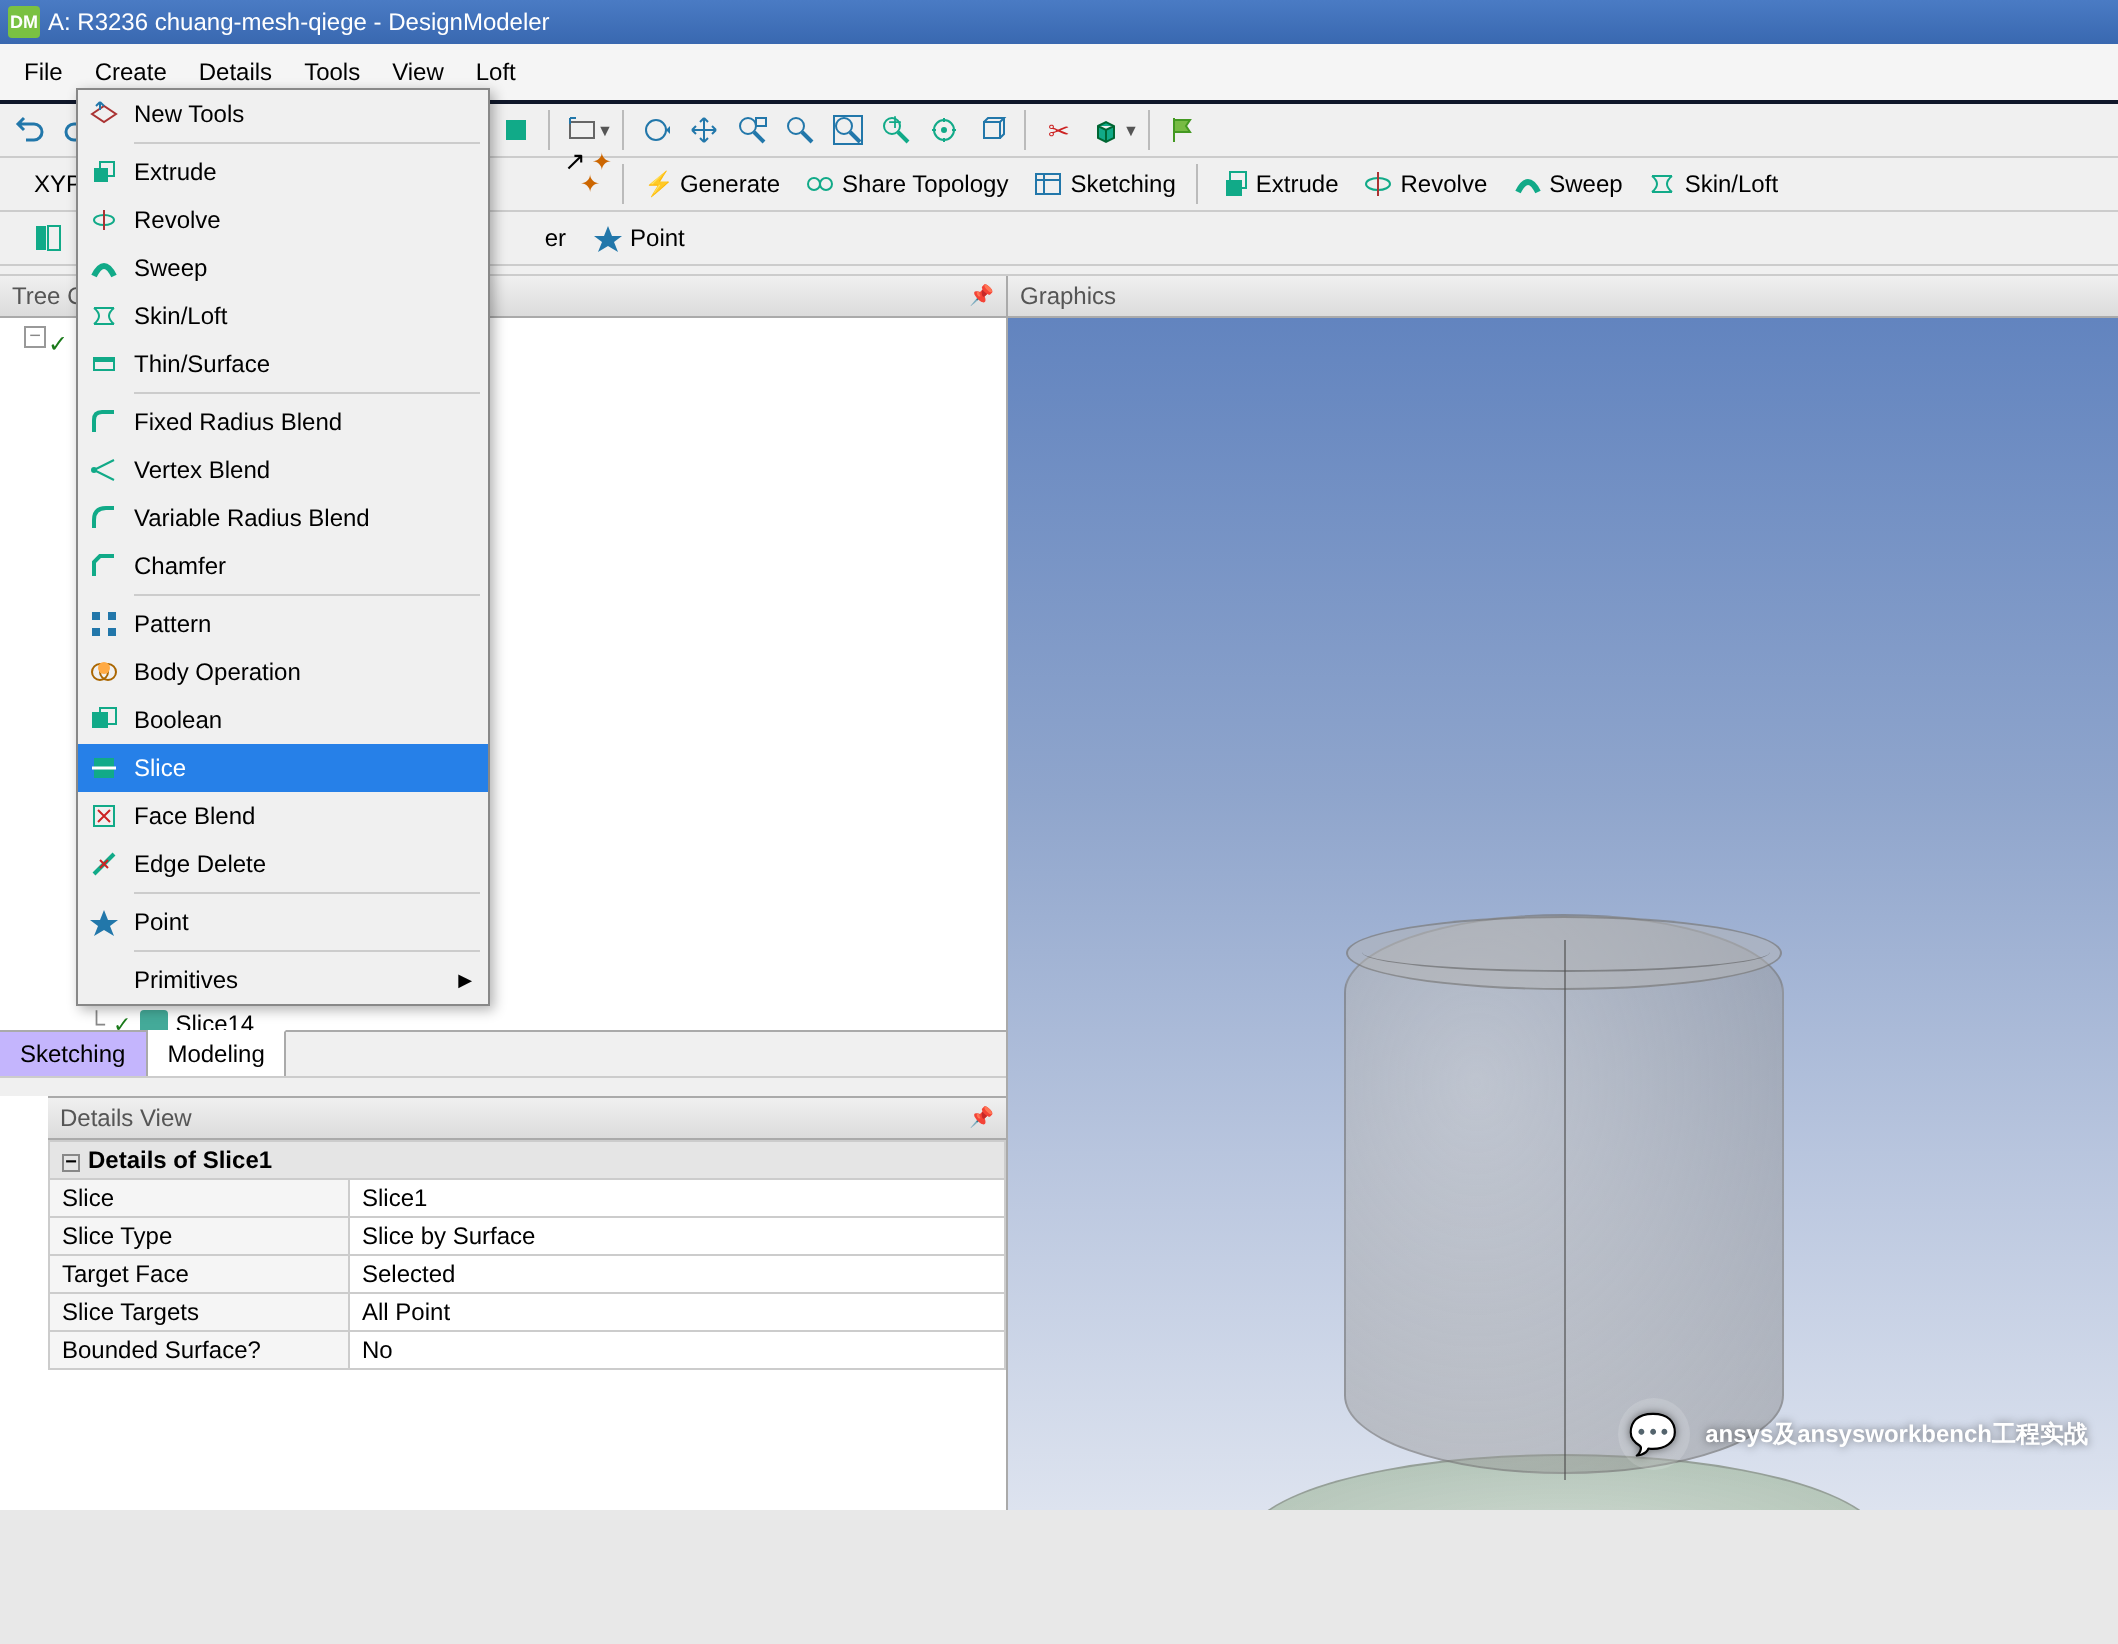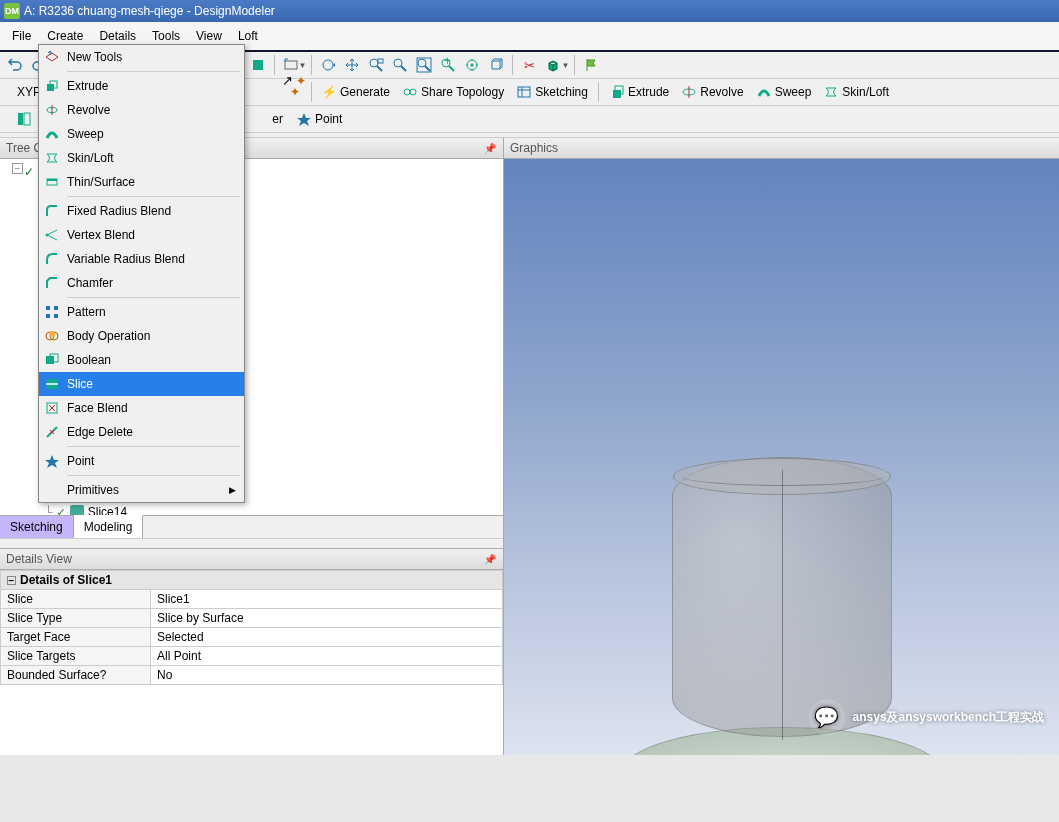--- a/index.html
+++ b/index.html
@@ -26,21 +26,21 @@
 .tree-body { flex: 1; overflow: hidden; padding: 4px; position: relative; }
 .tree-item { display: flex; align-items: center; padding: 1px 0 1px 40px; gap: 4px; }
 .tree-icon { width: 14px; height: 14px; background: #4a9; border-radius: 2px; }
 .tree-check { color: #1a7a1a; font-size: 11px; }
 .tree-expander { color: #888; font-size: 10px; width: 11px; height: 11px; border: 1px solid #999; display: flex; align-items: center; justify-content: center; position: absolute; left: 12px; background: #fff; }
 
 .tabs-bottom { display: flex; background: #f0f0f0; border-top: 1px solid #aaa; }
 .tabs-bottom span { padding: 4px 10px; border-right: 1px solid #aaa; background: #c4b5fd; cursor: default; }
 .tabs-bottom span.active { background: #fff; border-top: 1px solid #fff; margin-top: -1px; }
 
-.details-panel { border-top: 1px solid #aaa; background: #fff; }
+.details-panel { border-top: 1px solid #aaa; background: #fff; margin-left: 24px; }
 .details-grid { width: 100%; border-collapse: collapse; }
 .details-grid td { border: 1px solid #ccc; padding: 2px 6px; }
 .details-grid td:first-child { background: #f5f5f5; width: 150px; }
 .details-grid .group-header td { background: #e5e5e5; font-weight: bold; }
 .details-grid .minus { display: inline-block; width: 9px; height: 9px; border: 1px solid #888; text-align: center; line-height: 7px; margin-right: 4px; font-size: 10px; }
 
 .graphics-panel { flex: 1; display: flex; flex-direction: column; }
 .graphics-view { flex: 1; background: linear-gradient(#6284bf 0%, #8fa5cc 40%, #b8c5de 70%, #dde3ef 100%); position: relative; overflow: hidden; }
 
 .dropdown-menu { position: absolute; left: 38px; top: 44px; width: 207px; background: #f0f0f0; border: 1px solid #888; box-shadow: 2px 2px 6px rgba(0,0,0,0.3); z-index: 100; }

